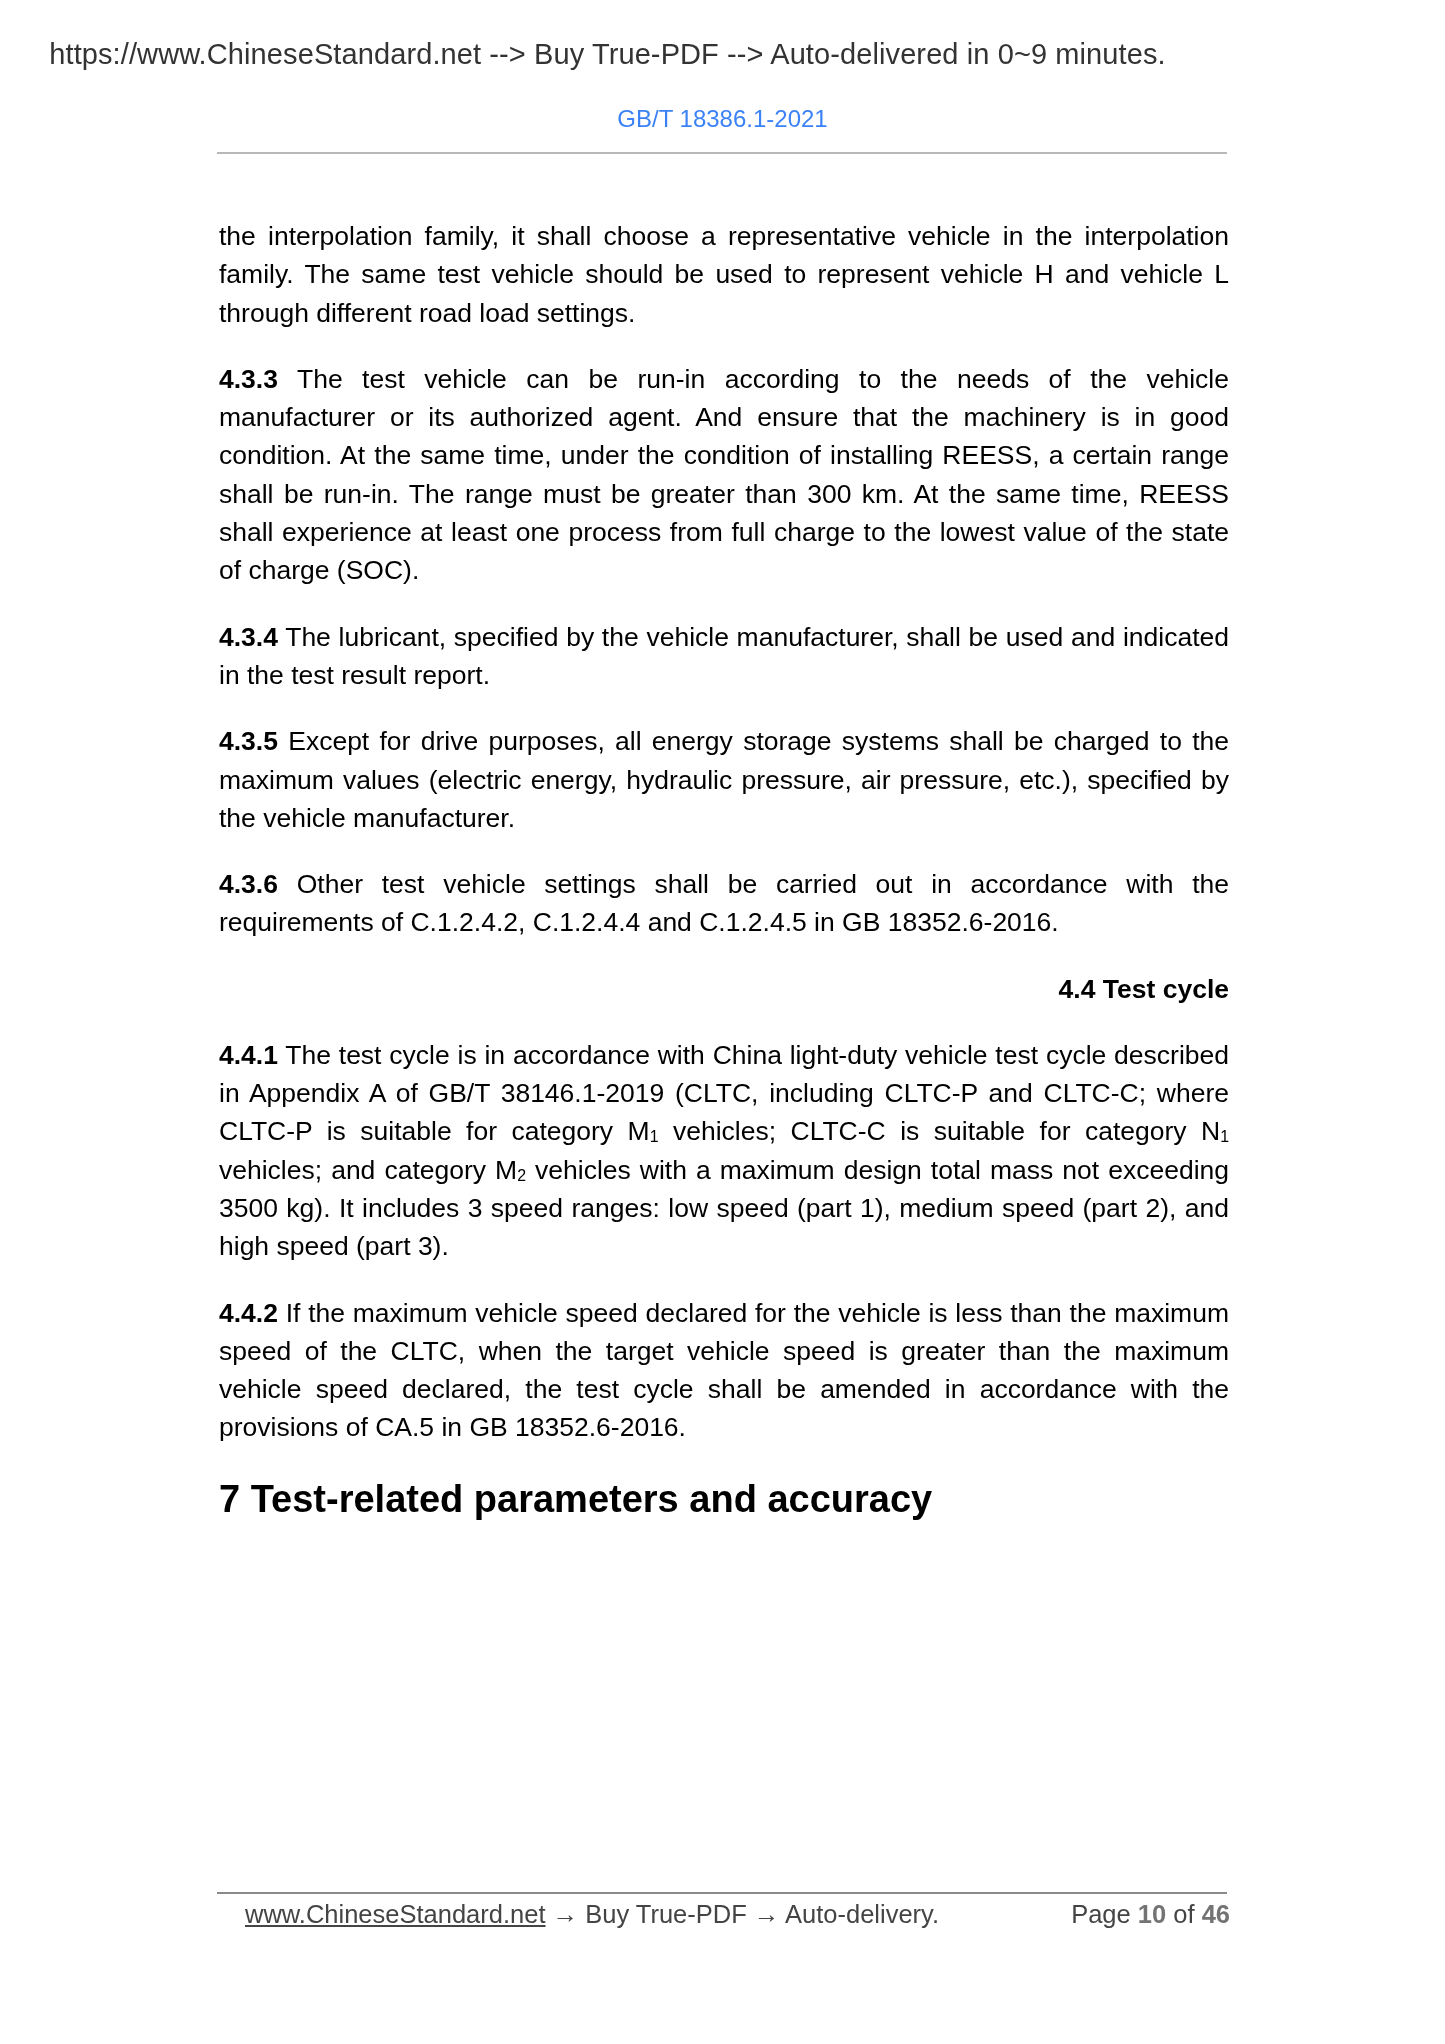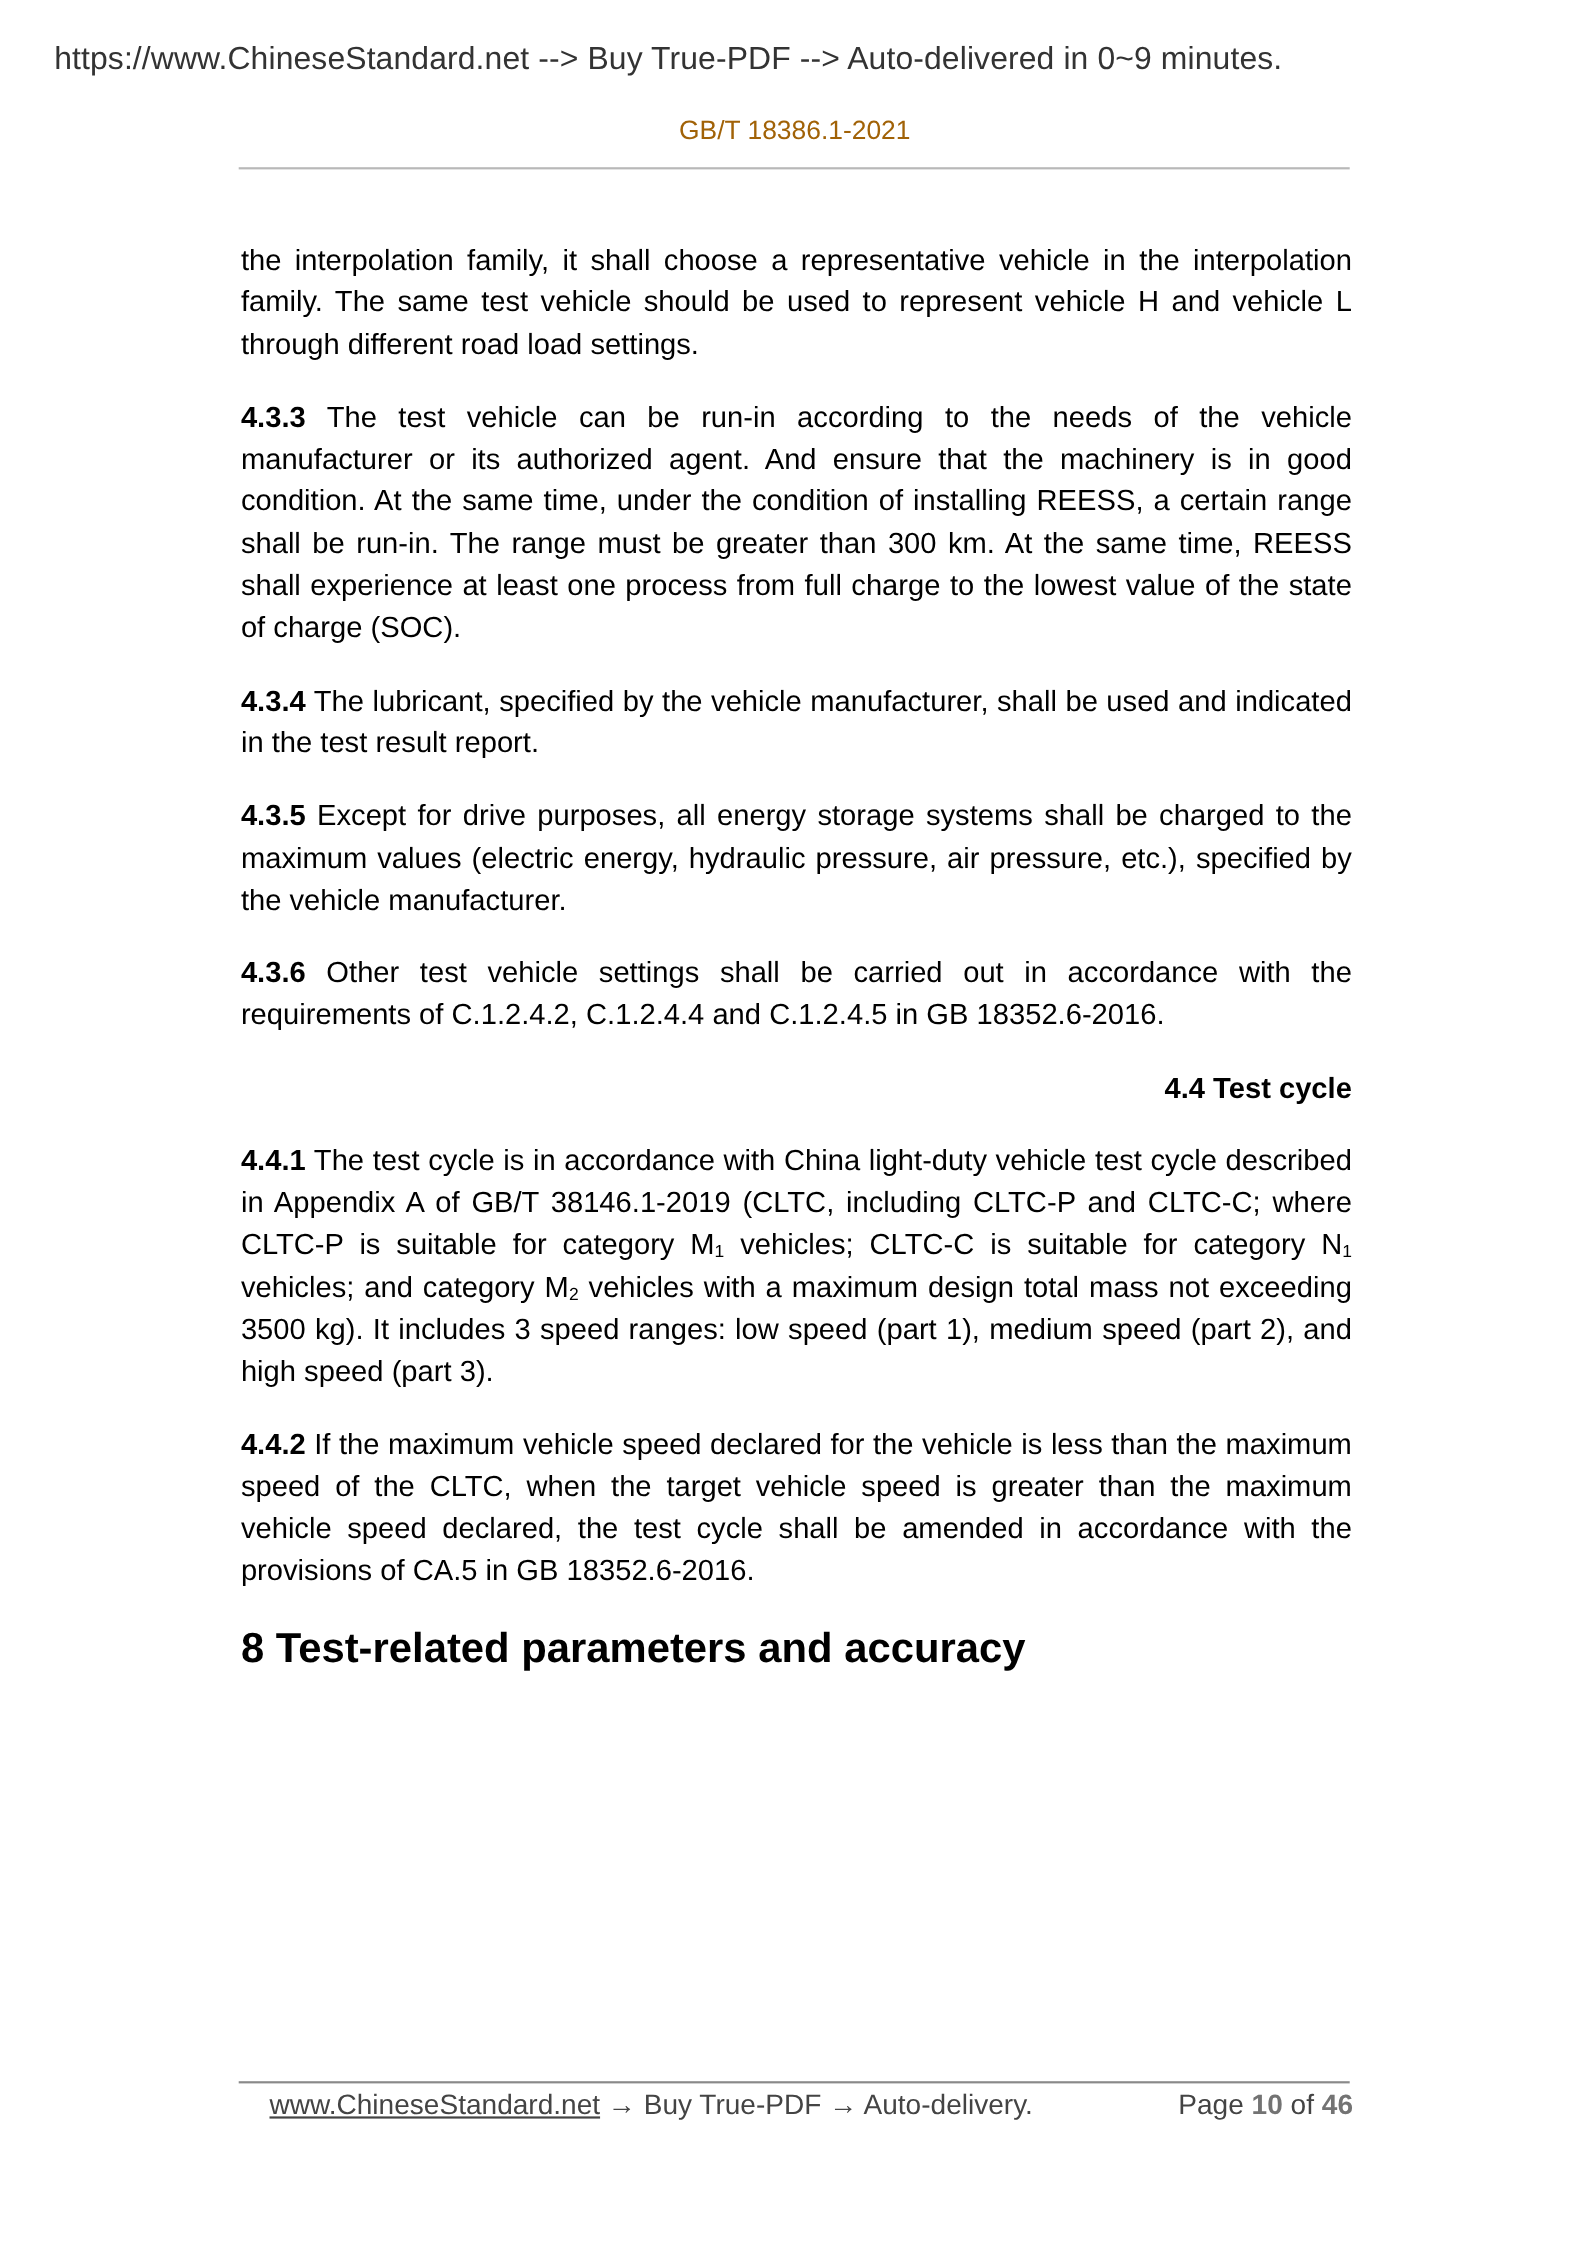--- a/index.html
+++ b/index.html
@@ -1,21 +1,21 @@
 <!DOCTYPE html>
 <html><head>
 <meta charset="utf-8">
 <style>
   html, body { margin: 0; padding: 0; background: #ffffff; }
   body { width: 1445px; height: 2044px; position: relative; overflow: hidden;
          font-family: "Liberation Sans", "DejaVu Sans", sans-serif; color: #000; }
   .top-banner { position: absolute; top: 38px; left: 0; width: 1215px; text-align: center;
                 font-size: 29px; color: #333; letter-spacing: 0.1px; }
   .std-code { position: absolute; top: 105px; left: 0; width: 1445px; text-align: center;
-              font-size: 24px; color: #a16207; }
+              font-size: 24px; color: #3b82f6; }
   .hr-top { position: absolute; top: 152px; left: 217px; width: 1010px; height: 0;
             border-top: 2px solid #b8b8b8; }
   .content { position: absolute; top: 196px; left: 219px; width: 1010px; margin-top: 21px; }
   p.para { margin: 0 0 28px 0; font-size: 26.5px; line-height: 38.3px; text-align: justify;
            text-align-last: left; }
   p.para b { font-weight: bold; }
   h3.sub { margin: 0 0 28px 0; font-size: 26.5px; line-height: 38px; font-weight: bold; text-align: right; }
   h2.sec { margin: 10px 0 44px 0; font-size: 38px; line-height: 48px; font-weight: bold; }
   sub { font-size: 60%; vertical-align: -0.15em; line-height: 0; }
   .hr-bot { position: absolute; top: 1892px; left: 217px; width: 1010px; height: 0;
@@ -42,21 +42,21 @@
   <p class="para"><b>4.3.5</b><span> Except for drive purposes, all energy storage systems shall be charged to the maximum values (electric energy, hydraulic pressure, air pressure, etc.), specified by the vehicle manufacturer.</span></p>
 
   <p class="para"><b>4.3.6</b><span> Other test vehicle settings shall be carried out in accordance with the requirements of C.1.2.4.2, C.1.2.4.4 and C.1.2.4.5 in GB 18352.6-2016.</span></p>
 
   <h3 class="sub">4.4 Test cycle</h3>
 
   <p class="para"><b>4.4.1</b><span> The test cycle is in accordance with China light-duty vehicle test cycle described in Appendix A of GB/T 38146.1-2019 (CLTC, including CLTC-P and CLTC-C; where CLTC-P is suitable for category M</span><sub>1</sub><span> vehicles; CLTC-C is suitable for category N</span><sub>1</sub><span> vehicles; and category M</span><sub>2</sub><span> vehicles with a maximum design total mass not exceeding 3500 kg). It includes 3 speed ranges: low speed (part 1), medium speed (part 2), and high speed (part 3).</span></p>
 
   <p class="para"><b>4.4.2</b><span> If the maximum vehicle speed declared for the vehicle is less than the maximum speed of the CLTC, when the target vehicle speed is greater than the maximum vehicle speed declared, the test cycle shall be amended in accordance with the provisions of CA.5 in GB 18352.6-2016.</span></p>
 
-  <h2 class="sec">8 Test-related parameters and accuracy</h2>
+  <h2 class="sec">7 Test-related parameters and accuracy</h2>
 
 </div>
 
 <div class="hr-bot"></div>
 <div class="footer">
   <span><a>www.ChineseStandard.net</a> <span>→</span><span> Buy True-PDF </span><span>→</span><span> Auto-delivery.</span></span>
   <span class="pg"><span>Page </span><b>10</b><span> of </span><b>46</b></span>
 </div>
 
 </body></html>

